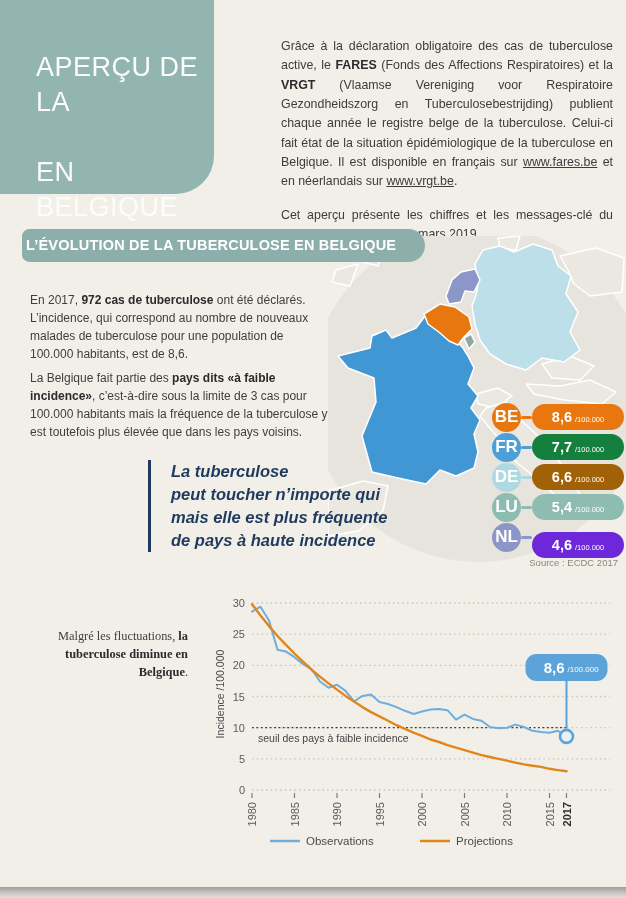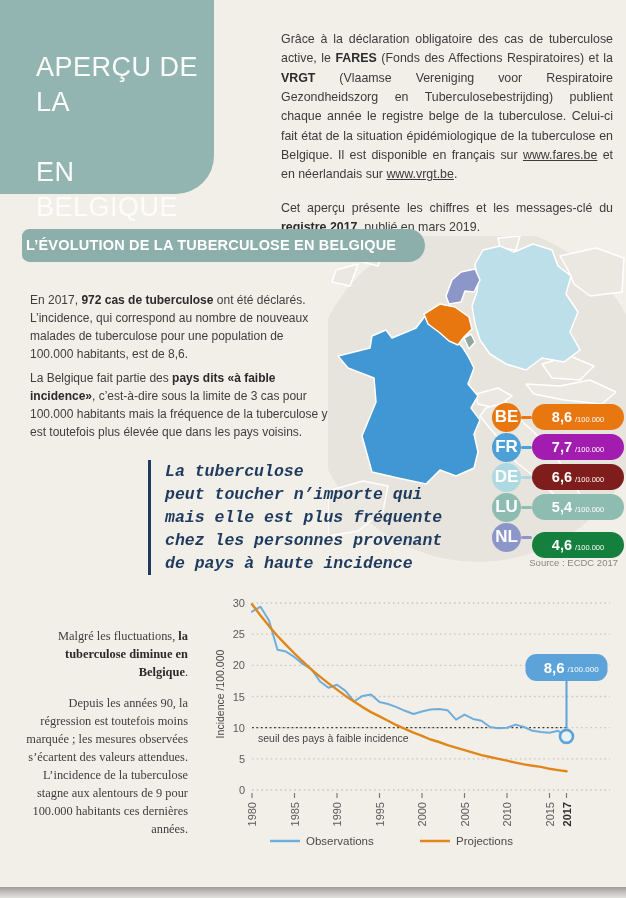--- a/index.html
+++ b/index.html
@@ -5,42 +5,42 @@
   html,body{margin:0;padding:0;}
   body{font-family:"Liberation Sans",sans-serif;background:#e9e7e2;}
   .page{position:relative;width:626px;height:898px;background:#F2EFE9;overflow:hidden;}
 
   
   .title-box{position:absolute;left:0;top:0;width:214px;height:194px;background:#93B5B1;
     border-radius:0 0 38px 0;box-sizing:border-box;padding:50px 8px 0 36px;}
   .title-box h1{margin:0;font-weight:300;font-size:27px;line-height:35px;color:#FCFCFB;letter-spacing:.5px;}
 
   
-  .intro{position:absolute;left:281px;top:30px;width:332px;font-size:12.4px;line-height:1.56;
+  .intro{position:absolute;left:281px;top:37px;width:332px;font-size:12.4px;line-height:1.56;
     color:#3C3C3C;text-align:justify;}
   .intro p{margin:0 0 14px 0;}
   .b{font-weight:bold;color:#2b2b2b;}
   .u{text-decoration:underline;}
 
   
   .section-bar{position:absolute;left:22px;top:229px;width:403px;height:33px;background:#8DAFAB;
     border-radius:8px 18px 18px 8px;z-index:3;box-sizing:border-box;padding-left:4px;}
   .section-bar h2{margin:0;font-size:14.5px;line-height:33px;color:#fff;letter-spacing:.2px;}
 
   
   .map-svg{position:absolute;left:328px;top:236px;z-index:1;}
 
   
   .para{position:absolute;left:30px;width:300px;font-size:12px;line-height:1.5;color:#3E3E3E;z-index:2;}
   .para-1{top:291px;}
   .para-2{top:369px;}
 
   
-  .quote{position:absolute;left:148px;top:460px;z-index:2;border-left:3px solid #1F3A5C;padding-left:14px;
-    font-family:Liberation Mono, monospace;font-style:italic;font-weight:600;
+  .quote{position:absolute;left:148px;top:460px;z-index:2;border-left:3px solid #1F3A5C;padding-left:20px;
+    font-family:Liberation Sans, sans-serif;font-style:italic;font-weight:600;
     font-size:16.5px;line-height:1.4;color:#1E3A5E;}
 
   
   .badges{position:absolute;left:492px;top:402px;z-index:4;}
   .badge-row{display:flex;align-items:center;height:30px;}
   .badge-circle{width:29px;height:29px;border-radius:50%;color:#fff;font-weight:bold;font-size:17px;
     display:flex;align-items:center;justify-content:center;flex:0 0 auto;}
   .badge-link{width:11px;height:3px;border-radius:2px;flex:0 0 auto;}
   .badge-pill{width:92px;height:26px;border-radius:13px;color:#fff;display:flex;align-items:baseline;
     justify-content:center;gap:3px;padding-top:0;box-sizing:border-box;line-height:26px;}
@@ -115,72 +115,70 @@
     <path class="country" d="M96,78 L112,68 L127,71 L141,81 L144,93 L136,101 L130,109 L121,105 L112,97 L100,88 Z" style="fill: rgb(232, 119, 15);"></path>
   </svg>
 
   <div class="para para-1"><span>En 2017, </span><span class="b">972 cas de tuberculose</span><span> ont été déclarés. L’incidence, qui correspond au nombre de nouveaux malades de tuberculose pour une population de 100.000 habitants, est de 8,6.</span></div>
   <div class="para para-2"><span>La Belgique fait partie des </span><span class="b">pays dits «à faible incidence»</span><span>, c’est-à-dire sous la limite de 3 cas pour 100.000 habitants mais la fréquence de la tuberculose y est toutefois plus élevée que dans les pays voisins.</span></div>
 
   <div class="quote">
     <div>La tuberculose</div>
     <div>peut toucher n’importe qui</div>
     <div>mais elle est plus fréquente</div>
-    <div>chez les personnes provenant</div>
     <div>de pays à haute incidence</div>
   </div>
 
   <div class="badges">
     <div class="badge-row">
       <span class="badge-circle" style="background: rgb(232, 119, 15);">BE</span>
       <span class="badge-link" style="background: rgb(232, 119, 15);"></span>
       <span class="badge-pill" style="background: rgb(232, 119, 15);">
         <span class="badge-value">8,6</span>
         <span class="badge-unit">/100.000</span>
       </span>
     </div>
     <div class="badge-row">
       <span class="badge-circle" style="background: rgb(76, 159, 215);">FR</span>
       <span class="badge-link" style="background: rgb(76, 159, 215);"></span>
-      <span class="badge-pill" style="background: #a21caf;">
+      <span class="badge-pill" style="background: #15803d;">
         <span class="badge-value">7,7</span>
         <span class="badge-unit">/100.000</span>
       </span>
     </div>
     <div class="badge-row">
       <span class="badge-circle" style="background: rgb(175, 217, 226);">DE</span>
       <span class="badge-link" style="background: rgb(175, 217, 226);"></span>
-      <span class="badge-pill" style="background: #7f1d1d;">
+      <span class="badge-pill" style="background: #a16207;">
         <span class="badge-value">6,6</span>
         <span class="badge-unit">/100.000</span>
       </span>
     </div>
     <div class="badge-row">
       <span class="badge-circle" style="background: rgb(143, 188, 176);">LU</span>
       <span class="badge-link" style="background: rgb(143, 188, 176);"></span>
       <span class="badge-pill" style="background: rgb(143, 188, 176);">
         <span class="badge-value">5,4</span>
         <span class="badge-unit">/100.000</span>
       </span>
     </div>
     <div class="badge-row">
       <span class="badge-circle" style="background: rgb(141, 150, 200);">NL</span>
       <span class="badge-link" style="background: rgb(141, 150, 200);"></span>
-      <span class="badge-pill" style="background: #15803d; margin-top: 15px;">
+      <span class="badge-pill" style="background: #6d28d9; margin-top: 15px;">
         <span class="badge-value">4,6</span>
         <span class="badge-unit">/100.000</span>
       </span>
     </div>
   </div>
 
   <div class="source">Source : ECDC 2017</div>
 
   <div class="chart-text">
     <p><span>Malgré les fluctuations, </span><span class="b">la tuberculose diminue en Belgique</span><span>.</span></p>
-    <p><span>Depuis les années 90, la régression est toutefois moins marquée ; les mesures observées s’écartent des valeurs attendues. L’incidence de la tuberculose stagne aux alentours de 9 pour 100.000 habitants ces dernières années.</span></p>
   </div>
 
   <svg class="chart-svg" id="chart-svg" width="410" height="272" viewBox="0 0 410 272">
       <line class="grid" x1="39" y1="199" x2="397" y2="199"></line>
       <text class="ytick" x="32" y="203">0</text>
       <line class="grid" x1="39" y1="167.83333333333334" x2="397" y2="167.83333333333334"></line>
       <text class="ytick" x="32" y="171.83333333333334">5</text>
       <line class="grid" x1="39" y1="136.66666666666666" x2="397" y2="136.66666666666666"></line>
       <text class="ytick" x="32" y="140.66666666666666">10</text>
       <line class="grid" x1="39" y1="105.5" x2="397" y2="105.5"></line>

